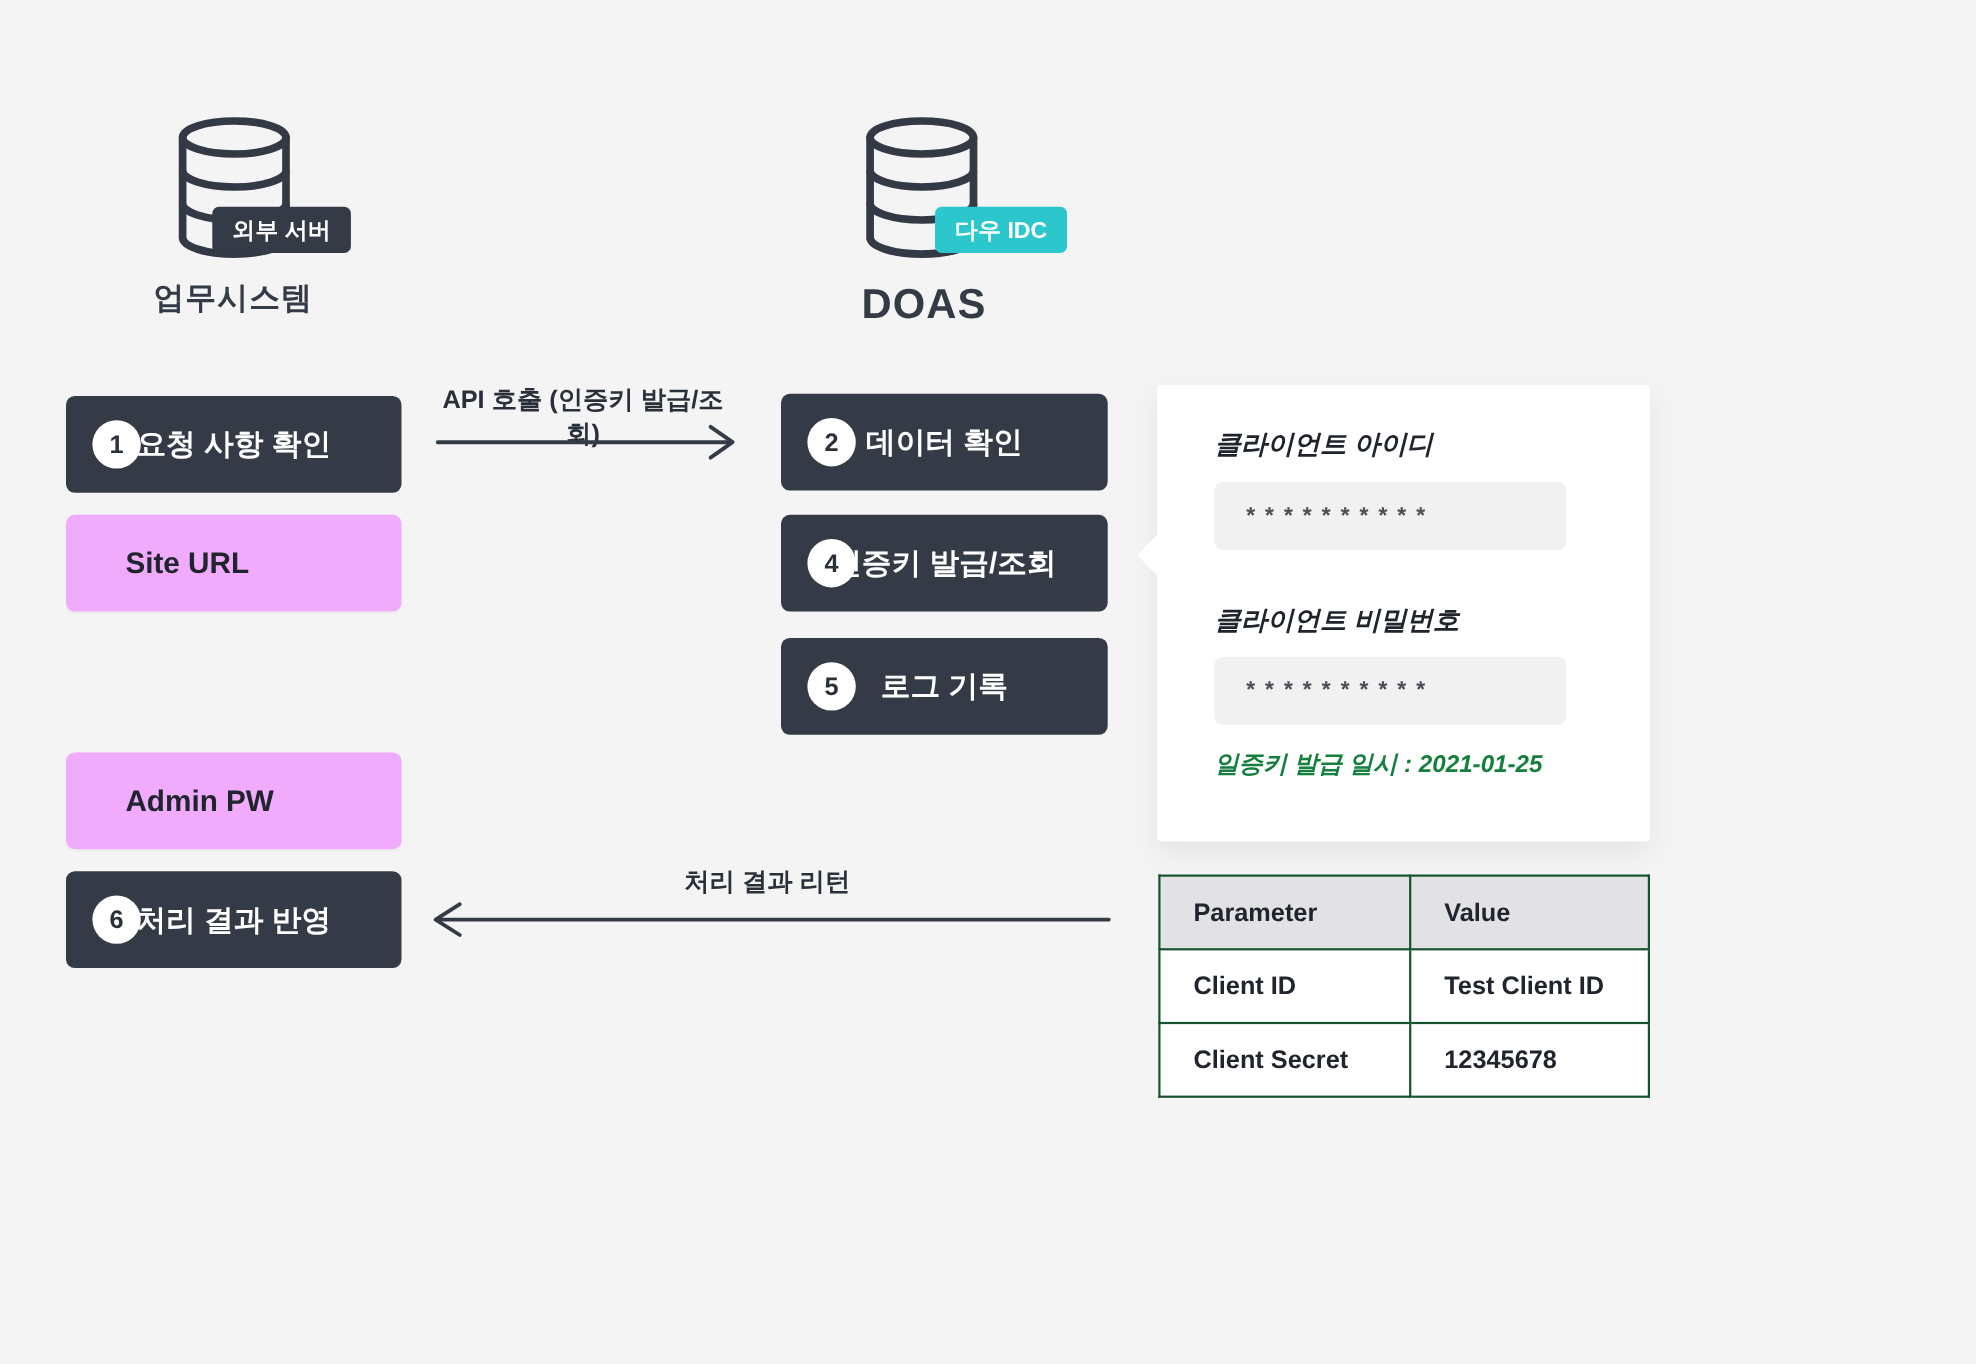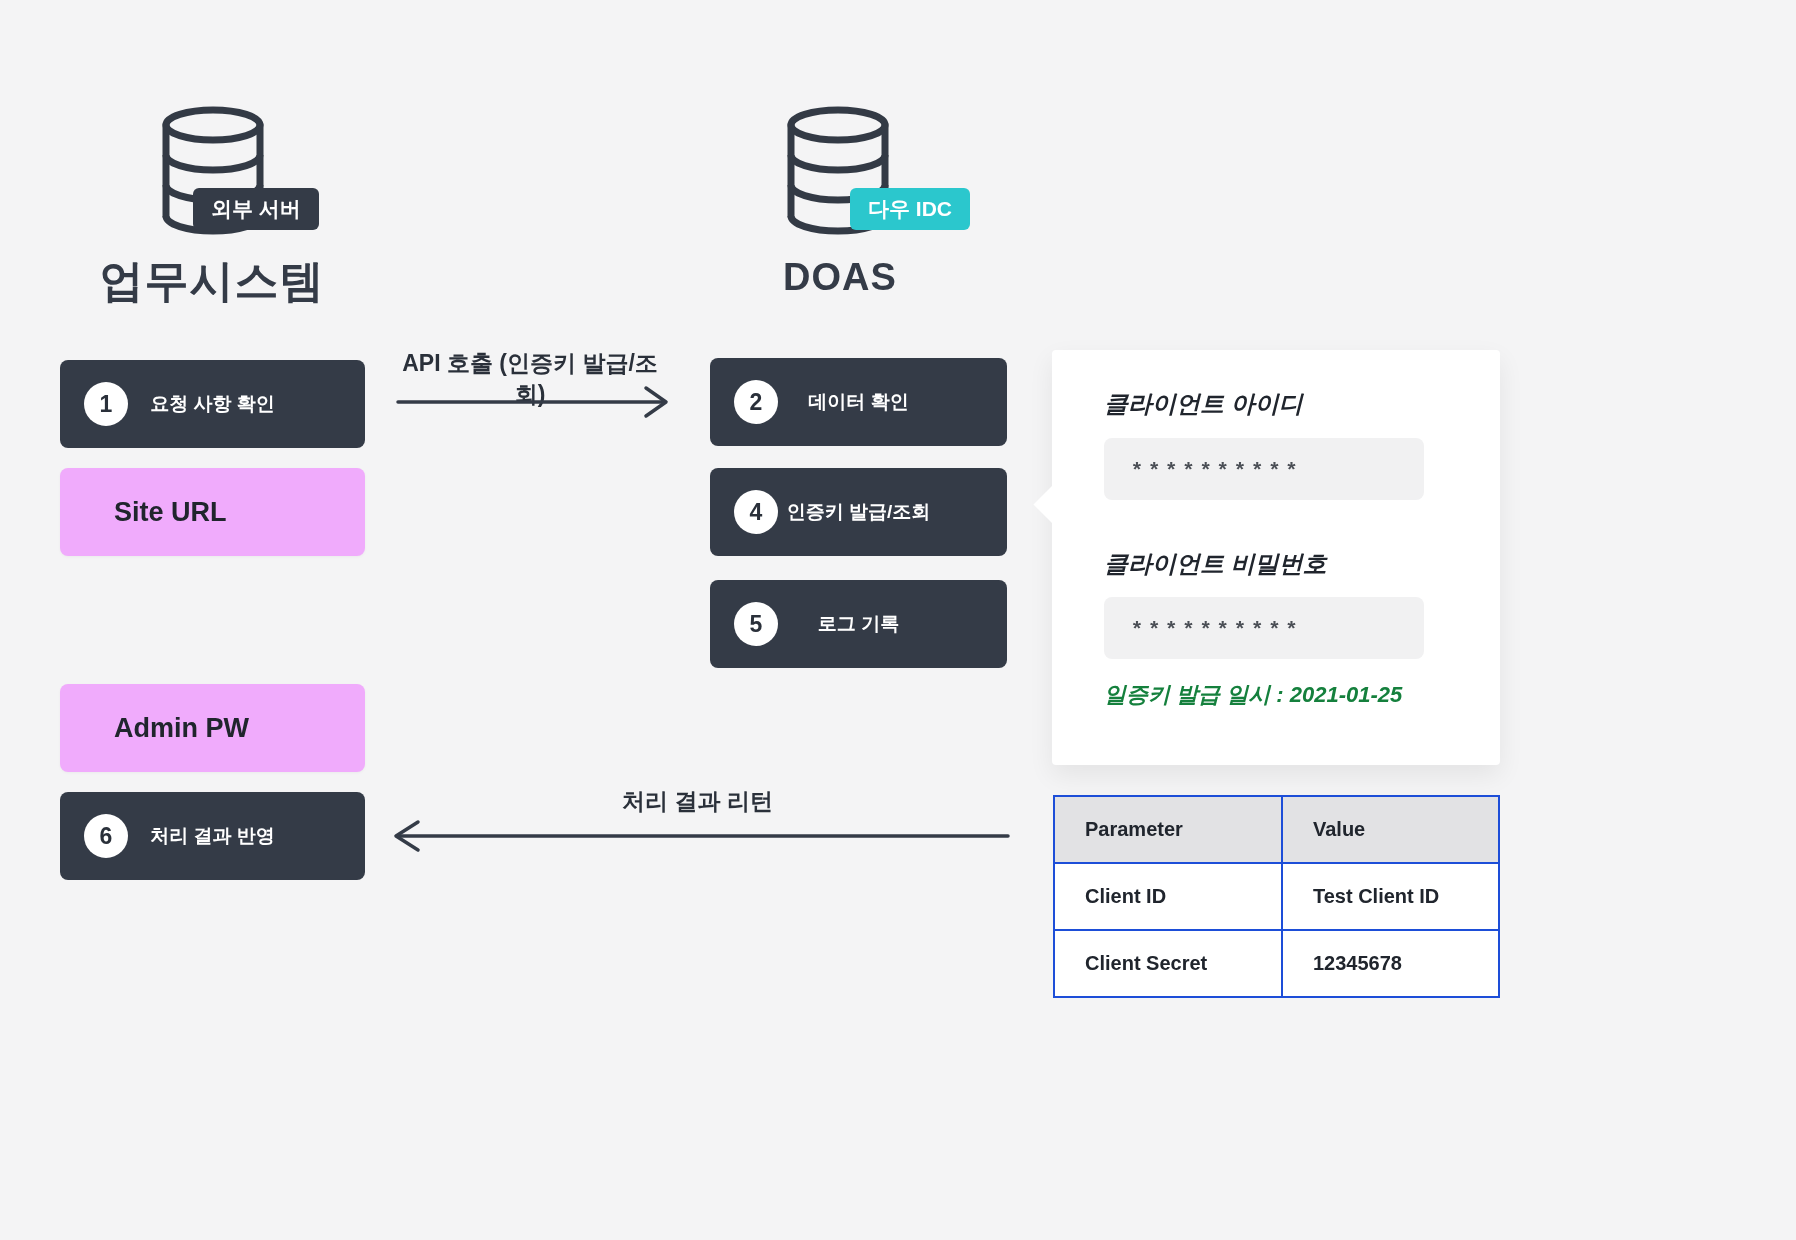--- a/index.html
+++ b/index.html
@@ -9,26 +9,26 @@
 
   .db-icon { position: absolute; }
 
   .badge { position: absolute; display: flex; align-items: center; justify-content: center;
            height: 42px; padding: 16px 18px; border-radius: 6px; color: #fff;
            font-size: 21px; font-weight: 700; white-space: nowrap; }
   .badge-dark { background: #343b47; }
   .badge-teal { background: #2bc7cd; }
 
   .sys-title { position: absolute; text-align: center; font-weight: 800; color: #343b47; }
-  .title-left { left: 37px; top: 252px; width: 350px; font-size: 44px; letter-spacing: 1px; }
+  .title-left { left: 37px; top: 252px; width: 350px; font-size: 28px; letter-spacing: 1px; }
   .title-right { left: 690px; top: 256px; width: 300px; font-size: 38px; letter-spacing: 1px; }
 
   .step { position: absolute; height: 88px; background: #343b47; border-radius: 8px;
           display: flex; align-items: center; justify-content: center; }
-  .step-label { color: #ffffff; font-size: 19px; font-weight: 700; white-space: nowrap; }
+  .step-label { color: #ffffff; font-size: 27px; font-weight: 700; white-space: nowrap; }
   .num-circle { position: absolute; left: 24px; top: 50%; transform: translateY(-50%);
                 width: 44px; height: 44px; border-radius: 50%; background: #ffffff;
                 color: #2a303a; font-size: 23px; font-weight: 800;
                 display: flex; align-items: center; justify-content: center; }
 
   .field-box { position: absolute; height: 88px; background: #f0abfc; border-radius: 8px;
                display: flex; align-items: center; padding-left: 54px;
                font-size: 27px; font-weight: 700; color: #20252d;
                box-shadow: 0 1px 3px rgba(0,0,0,0.04); }
 
@@ -40,22 +40,22 @@
   .callout-pointer { position: absolute; left: -13px; top: 141px; width: 27px; height: 27px;
                      background: #ffffff; transform: rotate(45deg); }
   .callout-label { position: absolute; left: 52px; font-size: 24px; font-weight: 600; color: #20252d; white-space: nowrap; }
   .callout-input { position: absolute; left: 52px; width: 320px; height: 62px; background: #f1f1f2;
                    border-radius: 8px; display: flex; align-items: center; padding-left: 28px;
                    font-size: 21px; font-weight: 700; letter-spacing: 9px; color: #4b4f56; }
   .callout-date { position: absolute; left: 52px; top: 330px; font-size: 22px; font-weight: 600; color: #15803d; white-space: nowrap; }
 
   .result-table { position: absolute; left: 1053px; top: 795px; width: 447px;
                   border-collapse: collapse; background: #ffffff; }
-  .result-table th, .result-table td { border: 2px solid #1d4ed8; height: 67px;
-                  padding-left: 30px; text-align: left; font-size: 20px; color: #20252d; }
+  .result-table th, .result-table td { border: 2px solid #14532d; height: 67px;
+                  padding-left: 30px; text-align: left; font-size: 23px; color: #20252d; }
   .result-table th { background: #e2e2e4; font-weight: 700; }
   .result-table td { font-weight: 700; }
   .col-param { width: 229px; }
   .col-value { width: 218px; }
 </style>
 </head>
 <body>
 
 <div class="canvas">
 

